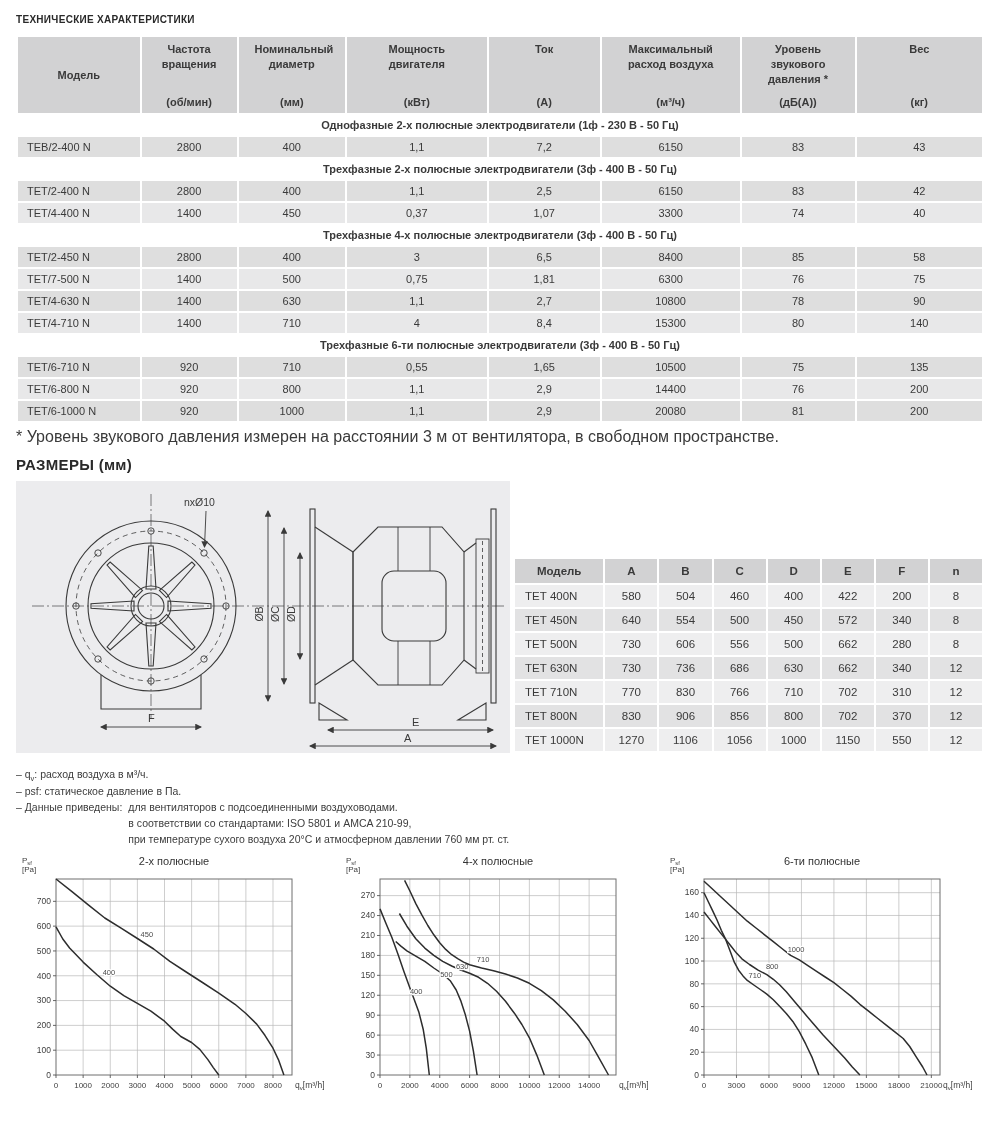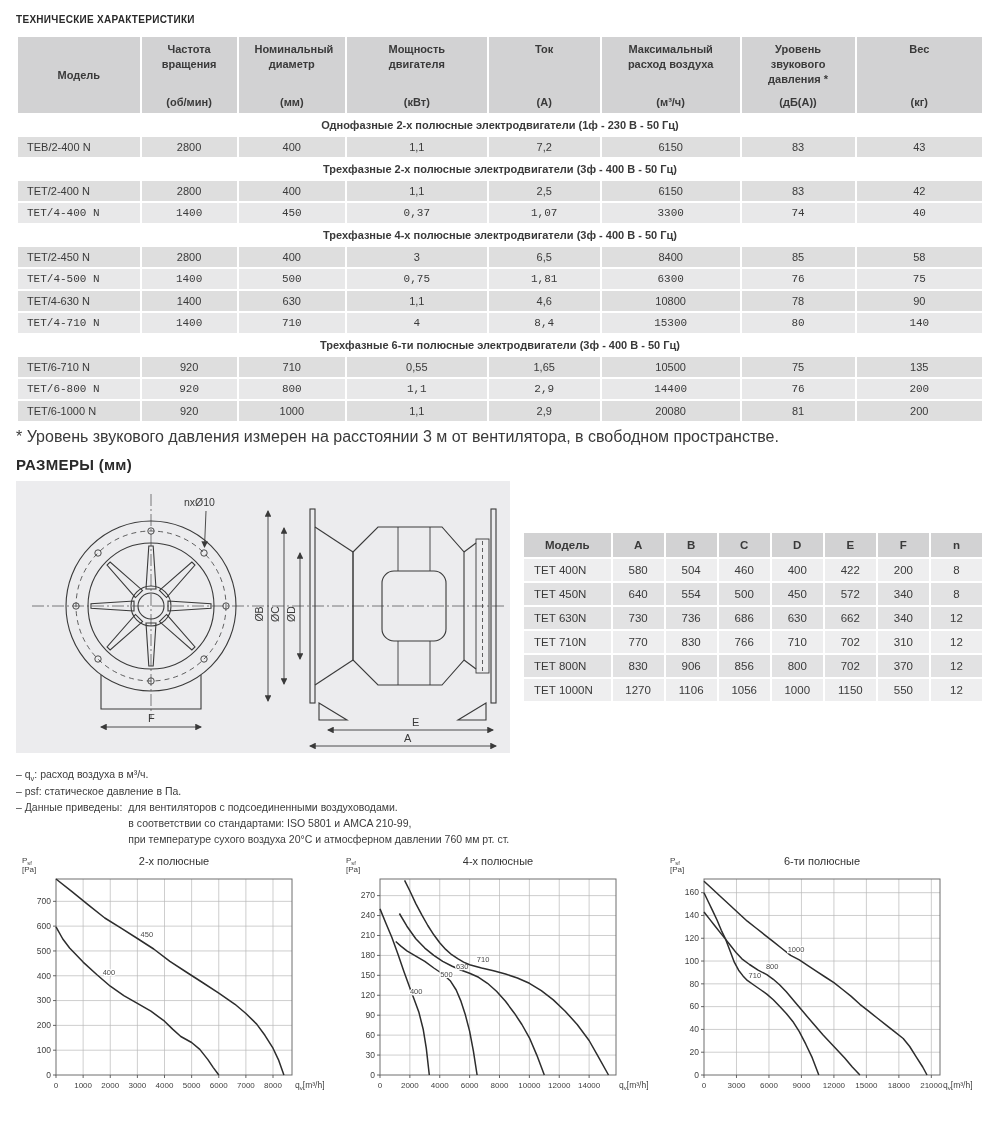--- a/index.html
+++ b/index.html
@@ -11,27 +11,27 @@
   h2.subtitle { font-size:15px; font-weight:bold; color:#2a2a2a; margin:10px 0 8px; letter-spacing:.3px; }
 
   table.spec { width:100%; border-collapse:separate; border-spacing:2px; table-layout:fixed; }
   table.spec th { background:#d2d2d3; font-size:11px; font-weight:bold; padding:5px 16px; height:76px; vertical-align:top; }
   table.spec th .hwrap { display:flex; flex-direction:column; justify-content:space-between; height:100%; }
   table.spec th .hwrap.center { justify-content:center; }
   table.spec th .hname { line-height:1.35; }
   table.spec th .hunit { line-height:1.1; }
   table.spec td { font-size:11px; text-align:center; padding:4px 4px; height:15px; background:#e3e3e4; }
   table.spec tr.r-even td { background:#dedede; }
-  table.spec tr.r-odd td  { background:#e8e8e9;font-family:Liberation Mono, monospace; }
+  table.spec tr.r-odd td  { background:#e8e8e9; }
   table.spec td.model { text-align:left; padding-left:9px; }
   table.spec tr.section td { background:#ffffff; font-weight:bold; font-size:11px; padding:4px 0; }
 
   p.footnote { font-size:16px; margin:5px 0 8px; color:#3a3a3a; }
 
-  .dim-row { display:flex; gap:12px; align-items:center; }
+  .dim-row { display:flex; gap:3px; align-items:flex-end; }
   .drawing-panel { flex:0 0 auto; width:494px; height:272px; background:#ececee; }
   table.dims { flex:1 1 auto; border-collapse:separate; border-spacing:2px; table-layout:fixed; margin-top:0; }
   table.dims th { background:#d2d2d3; font-size:11.5px; font-weight:bold; padding:6px 2px; }
   table.dims td { font-size:11.5px; text-align:center; padding:5px 2px; background:#eeeeef; }
   table.dims tr.r-odd td { background:#e2e2e3; }
   table.dims td.model { text-align:left; padding-left:10px; }
 
   .notes { font-size:10.5px; line-height:1.5; margin:14px 0 2px; color:#3c3c3c; }
   .notes .note-line { display:flex; }
   .notes .lead { white-space:pre; }
@@ -156,35 +156,35 @@
           <td class="model">ТЕТ/2-450 N</td>
           <td>2800</td>
           <td>400</td>
           <td>3</td>
           <td>6,5</td>
           <td>8400</td>
           <td>85</td>
           <td>58</td>
         </tr>
         <tr class="r-odd">
-          <td class="model">ТЕТ/4-500 N</td>
+          <td class="model">ТЕТ/7-500 N</td>
           <td>1400</td>
           <td>500</td>
           <td>0,75</td>
           <td>1,81</td>
           <td>6300</td>
           <td>76</td>
           <td>75</td>
         </tr>
         <tr class="r-even">
           <td class="model">ТЕТ/4-630 N</td>
           <td>1400</td>
           <td>630</td>
           <td>1,1</td>
-          <td>4,6</td>
+          <td>2,7</td>
           <td>10800</td>
           <td>78</td>
           <td>90</td>
         </tr>
         <tr class="r-odd">
           <td class="model">ТЕТ/4-710 N</td>
           <td>1400</td>
           <td>710</td>
           <td>4</td>
           <td>8,4</td>
@@ -354,20 +354,30 @@
             <td>8</td>
           </tr>
           <tr class="r-odd">
             <td class="model">ТЕТ 450N</td>
             <td>640</td>
             <td>554</td>
             <td>500</td>
             <td>450</td>
             <td>572</td>
             <td>340</td>
+            <td>8</td>
+          </tr>
+          <tr class="">
+            <td class="model">ТЕТ 500N</td>
+            <td>730</td>
+            <td>606</td>
+            <td>556</td>
+            <td>500</td>
+            <td>662</td>
+            <td>280</td>
             <td>8</td>
           </tr>
           <tr class="r-odd">
             <td class="model">ТЕТ 630N</td>
             <td>730</td>
             <td>736</td>
             <td>686</td>
             <td>630</td>
             <td>662</td>
             <td>340</td>

